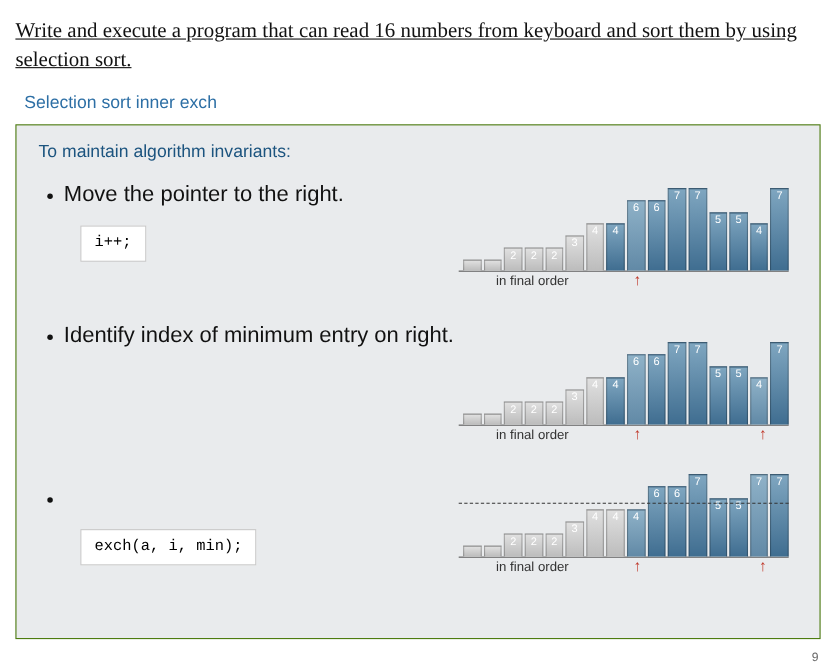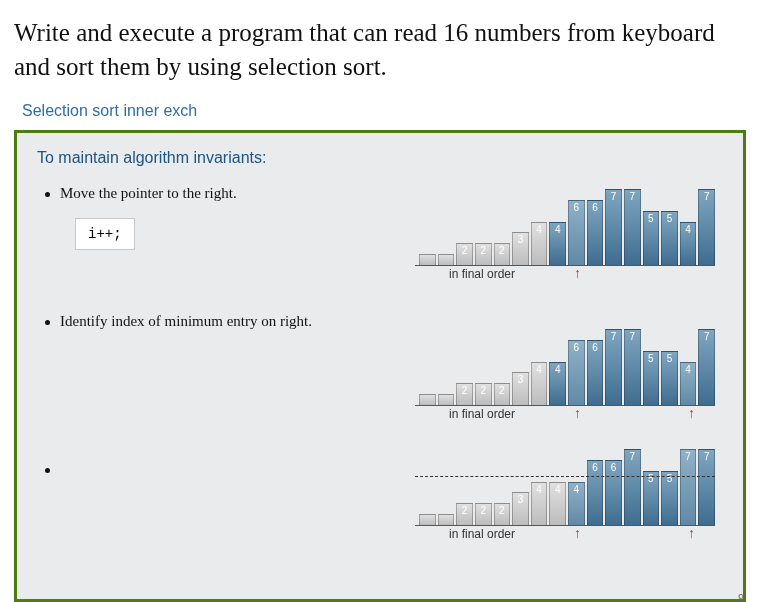--- a/index.html
+++ b/index.html
@@ -7,33 +7,34 @@
     margin: 0;
     padding: 10px 14px;
     font-family: Arial, Helvetica, sans-serif;
     font-size: 15px;
     color: #111;
     width: 760px;
     background: #fff;
   }
   .prompt {
     font-family: Georgia, 'Times New Roman', serif;
-    font-size: 25px;
+    font-size: 19px;
     line-height: 1.35;
     margin: 6px 0 18px 0;
+    text-decoration: underline;
   }
   .section-title {
     color: #2d6fa5;
     font-family: Verdana, Geneva, sans-serif;
     font-size: 16px;
     margin: 0 0 10px 8px;
   }
   .panel {
     background: #e9ebed;
-    border: 3px solid #4d7c0f;
+    border: 1px solid #4d7c0f;
     padding: 16px 0 10px 0;
   }
   .subhead {
     color: #1c547f;
     font-family: Verdana, Geneva, sans-serif;
     font-size: 16px;
     margin: 0 0 18px 20px;
   }
   .row {
     position: relative;
@@ -43,22 +44,22 @@
   }
   .row.tall { min-height: 130px; margin-top: 16px; }
   .bul {
     display: inline-block;
     width: 5px; height: 5px;
     background: #111; border-radius: 50%;
     vertical-align: middle;
     margin-right: 10px;
   }
   .step {
-    font-family: Liberation Serif, serif;
-    font-size: 15px;
+    font-family: Liberation Sans, sans-serif;
+    font-size: 20px;
   }
   .codebox {
     display: inline-block;
     background: #fff;
     border: 1px solid #c8c8c8;
     padding: 6px 12px;
     font-family: "Courier New", monospace;
     font-size: 14px;
     color: #000;
     white-space: pre;
@@ -247,20 +248,21 @@
         <div class="underrow">
           <span class="finlabel">in final order</span>
           <span class="redarr" style="left: 159px;">↑</span>
           <span class="redarr" style="left: 273px;">↑</span>
         </div>
       </div>
   </div>
 
   <div class="row">
     <div class="step"><span class="bul"></span></div>
+    <div class="codebox">exch(a, i, min);</div>
     <div class="chart" style="top: -22px; position: absolute;">
         <div class="bars">
           <div class="bar gray" style="height: 10.75px;"></div>
           <div class="bar gray" style="height: 10.75px;"></div>
           <div class="bar gray" style="height: 21.5px;">
             <span class="lbl">2</span>
           </div>
           <div class="bar gray" style="height: 21.5px;">
             <span class="lbl">2</span>
           </div>

